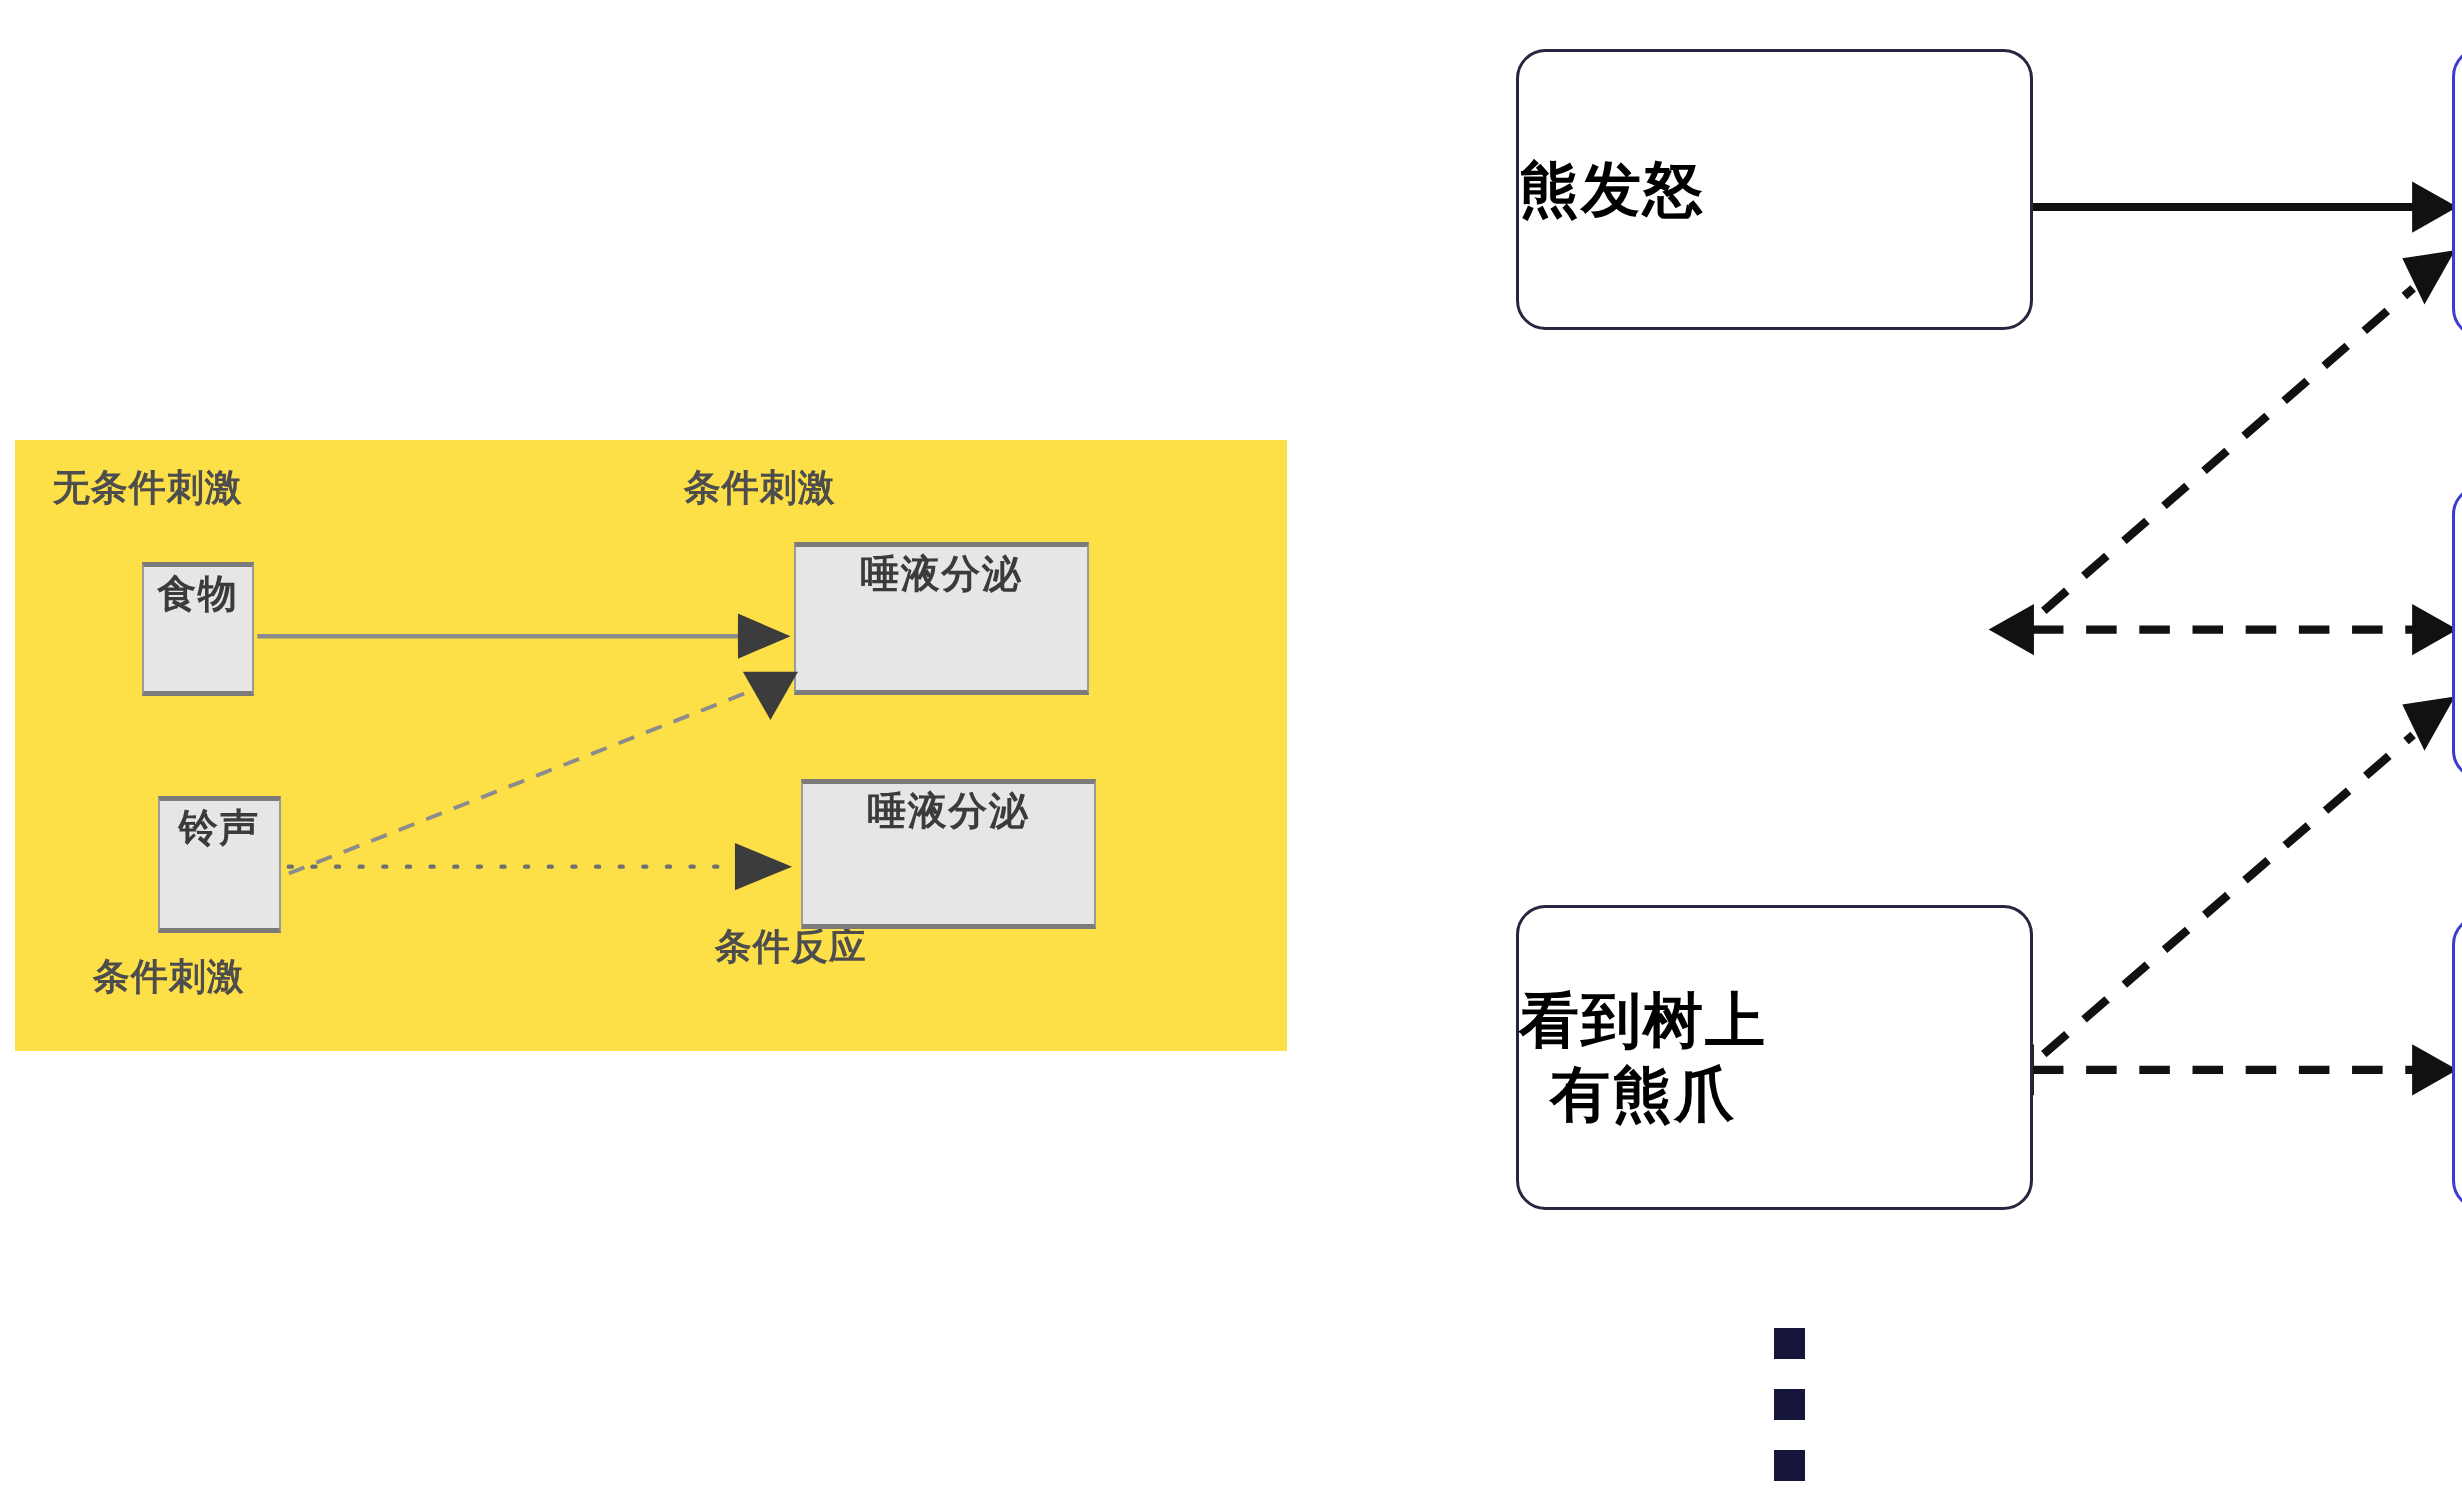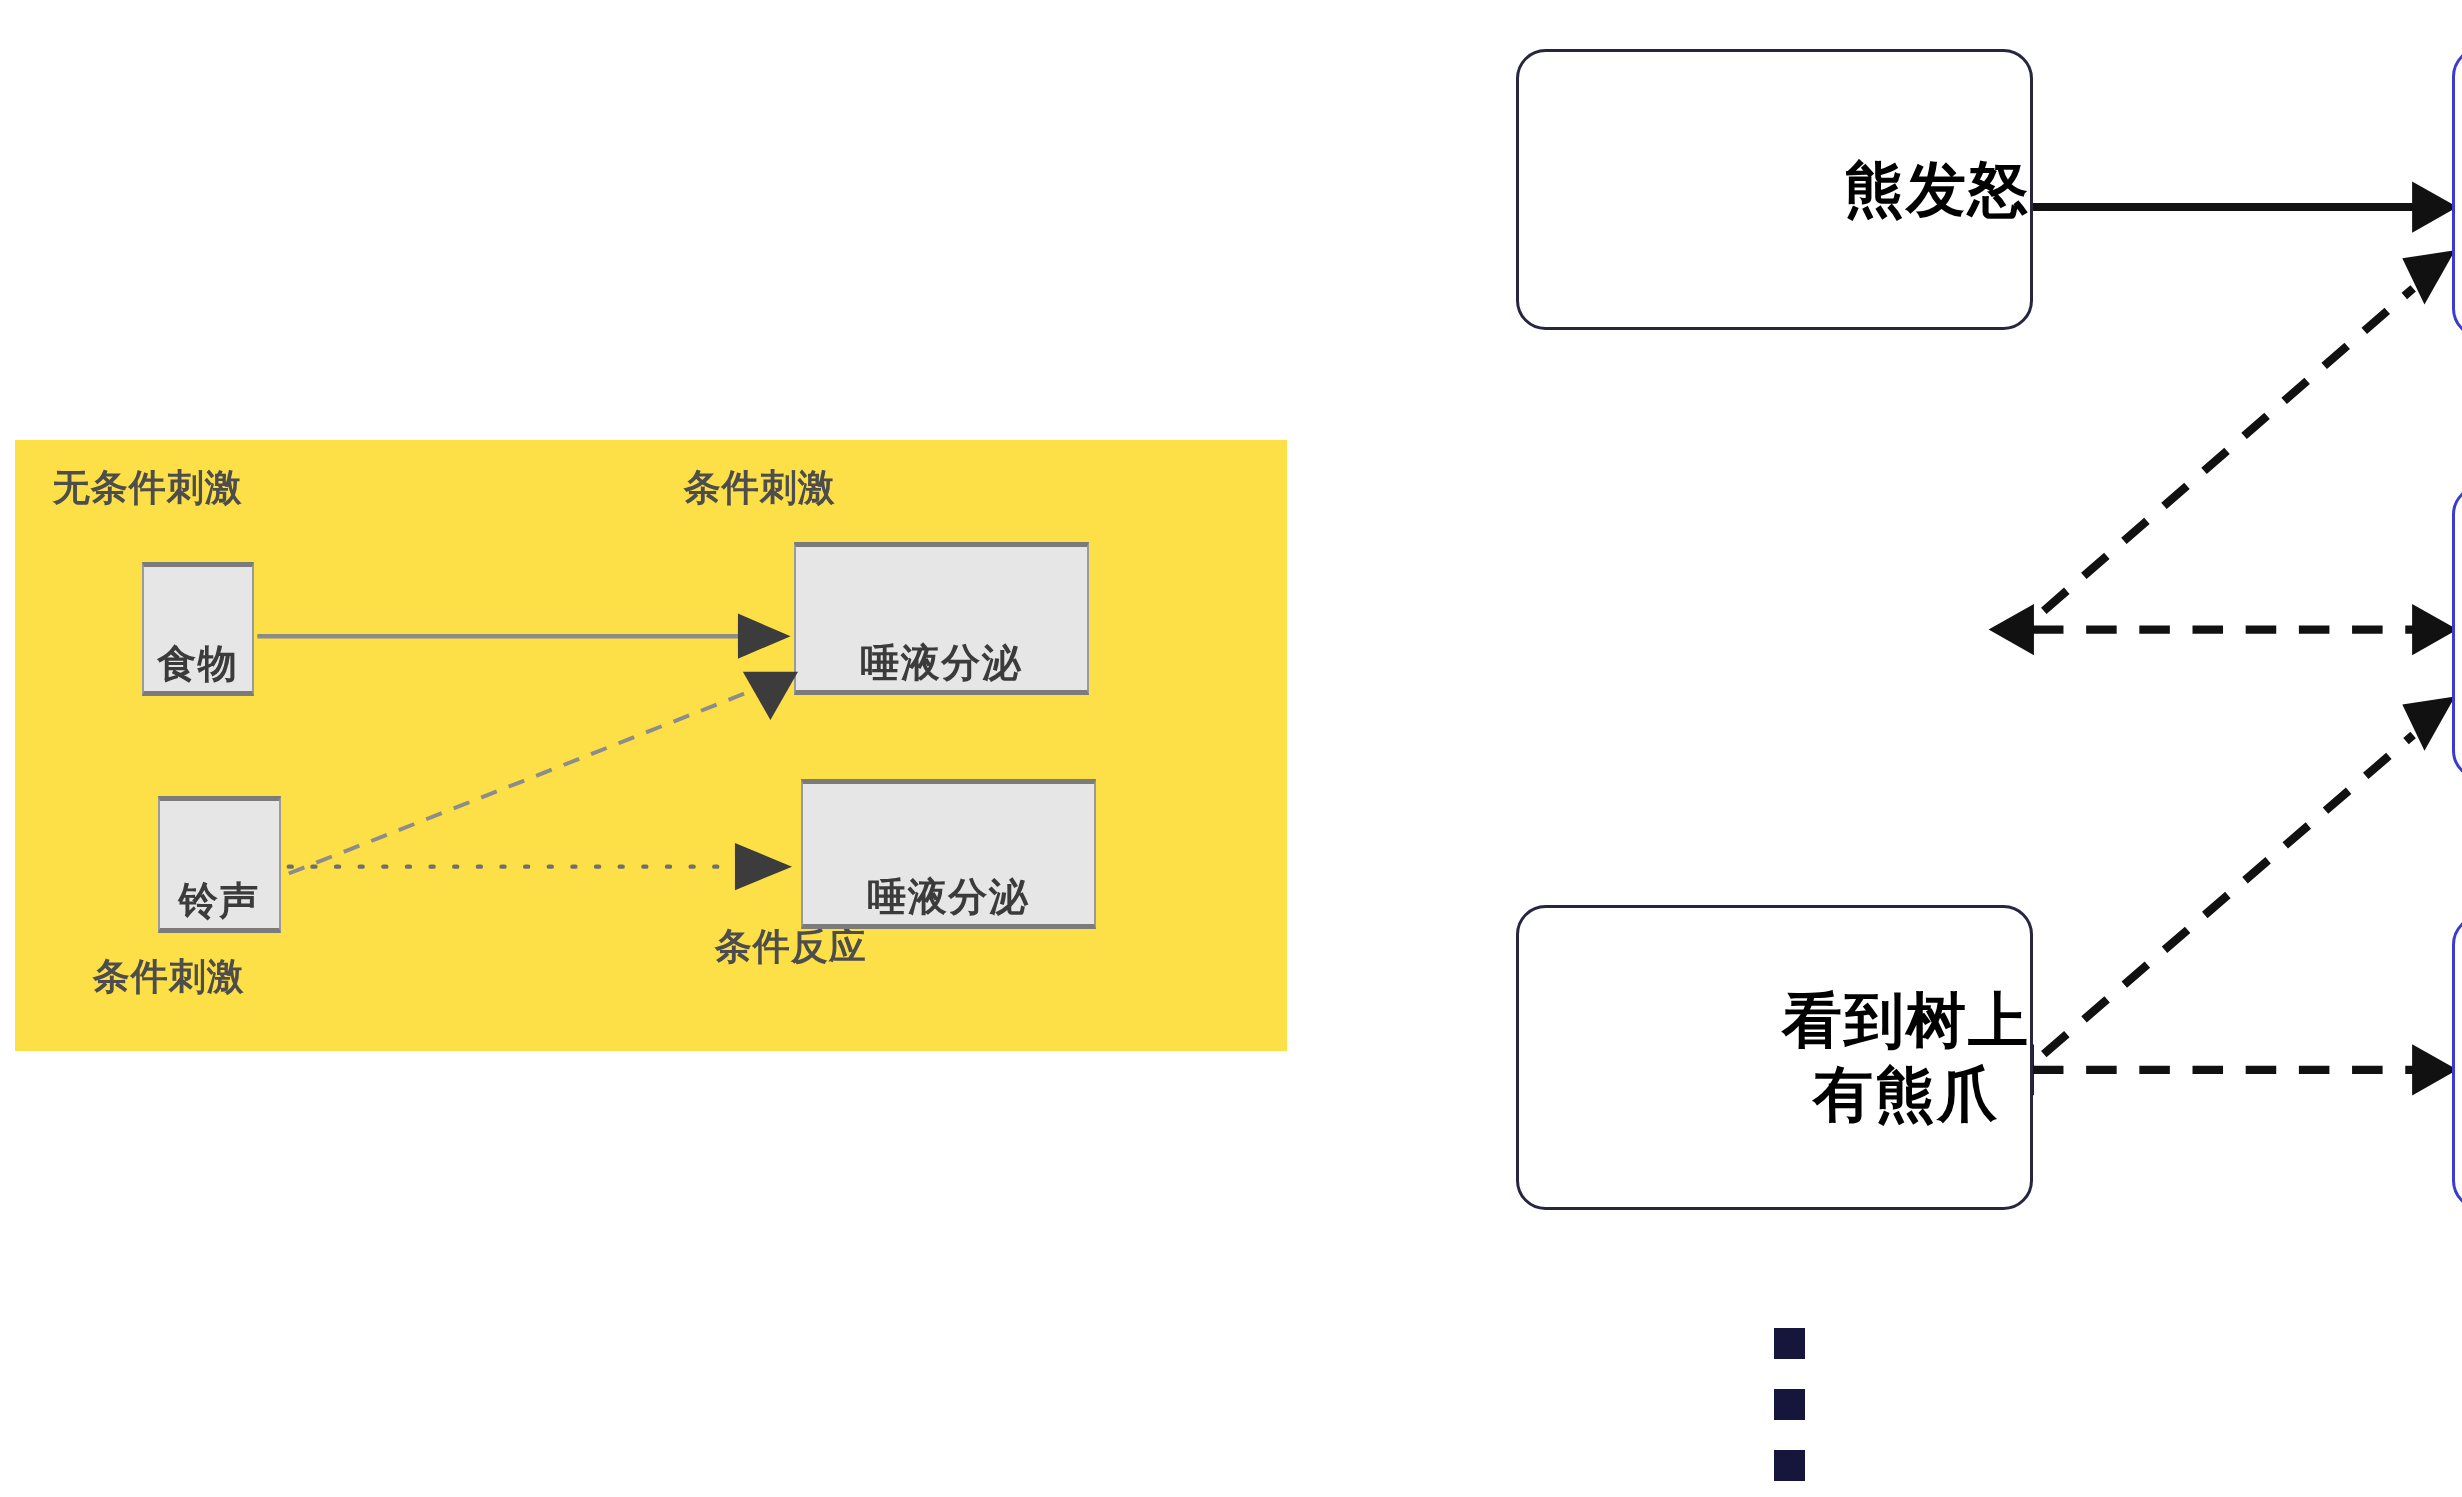--- a/index.html
+++ b/index.html
@@ -5,27 +5,27 @@
   html,body{margin:0;padding:0;background:#ffffff;}
   body{font-family:"Liberation Sans","DejaVu Sans",sans-serif;}
   #stage{position:relative;width:3306px;height:1498px;background:#ffffff;overflow:hidden;}
 
   
   #pavlov-panel{position:absolute;left:14.8px;top:440px;width:1272px;height:611px;background:#fde047;}
   .pv-label{position:absolute;color:#4d4d4d;font-size:37px;font-weight:700;white-space:nowrap;
             font-family:"DejaVu Sans","Liberation Sans",sans-serif;letter-spacing:1px;}
   .pv-box{position:absolute;background:#e6e6e6;border-left:2px solid #9a9a9a;border-right:2px solid #9a9a9a;
           border-top:5.4px solid #7b7b7b;border-bottom:5.4px solid #7b7b7b;box-sizing:border-box;
-          display:flex;align-items:flex-end;justify-content:center;}
+          display:flex;align-items:flex-start;justify-content:center;}
   .pv-box span{color:#3b3b3b;font-size:39px;font-weight:700;white-space:nowrap;
                font-family:"DejaVu Sans","Liberation Sans",sans-serif;letter-spacing:1.5px;}
 
   
   .rl-box{position:absolute;background:#ffffff;box-sizing:border-box;border-radius:29.5px;
-          display:flex;align-items:center;justify-content:flex-end;text-align:center;}
+          display:flex;align-items:center;justify-content:flex-start;text-align:center;}
   .rl-box.navy{border:3.4px solid #262641;}
   .rl-box.blue{border:3.4px solid #3b3bd0;}
   .rl-box .cjk{color:#000000;font-size:60px;font-weight:700;line-height:1.22;white-space:pre-line;
                font-family:"DejaVu Sans","Liberation Sans",sans-serif;letter-spacing:2px;}
 
   .dot-sq{position:absolute;width:30.5px;height:30.5px;}
   .dot-sq.navy{background:#16163c;}
 
   svg.overlay{position:absolute;left:0;top:0;width:3306px;height:1498px;pointer-events:none;}
 </style>

